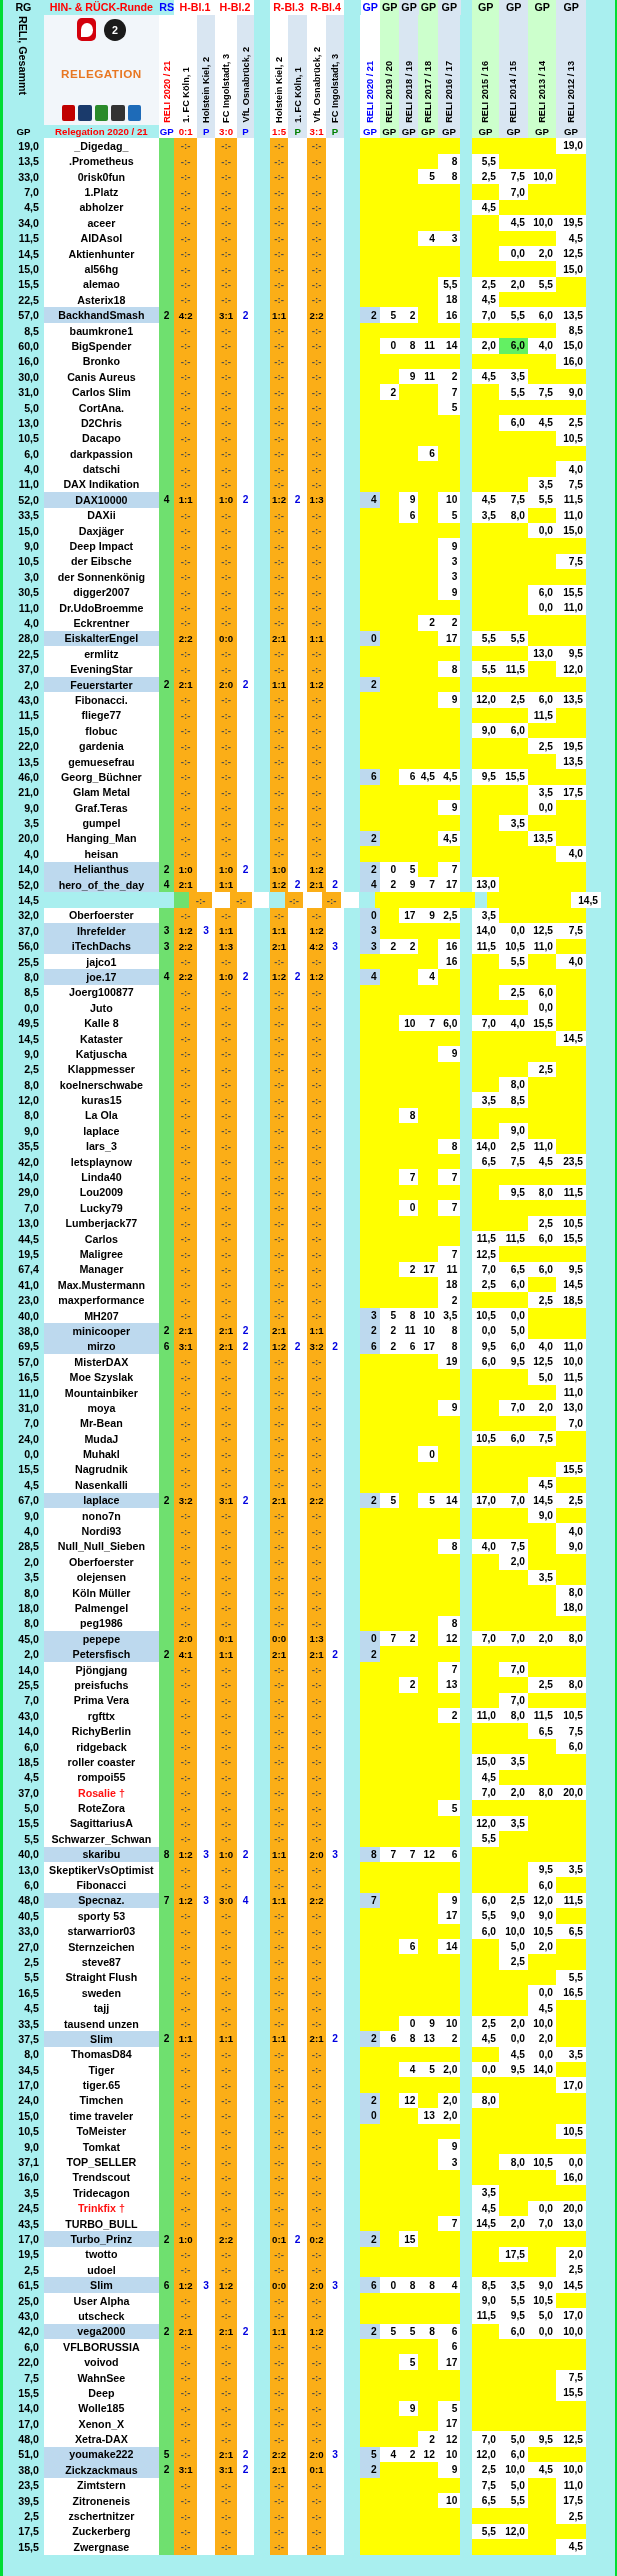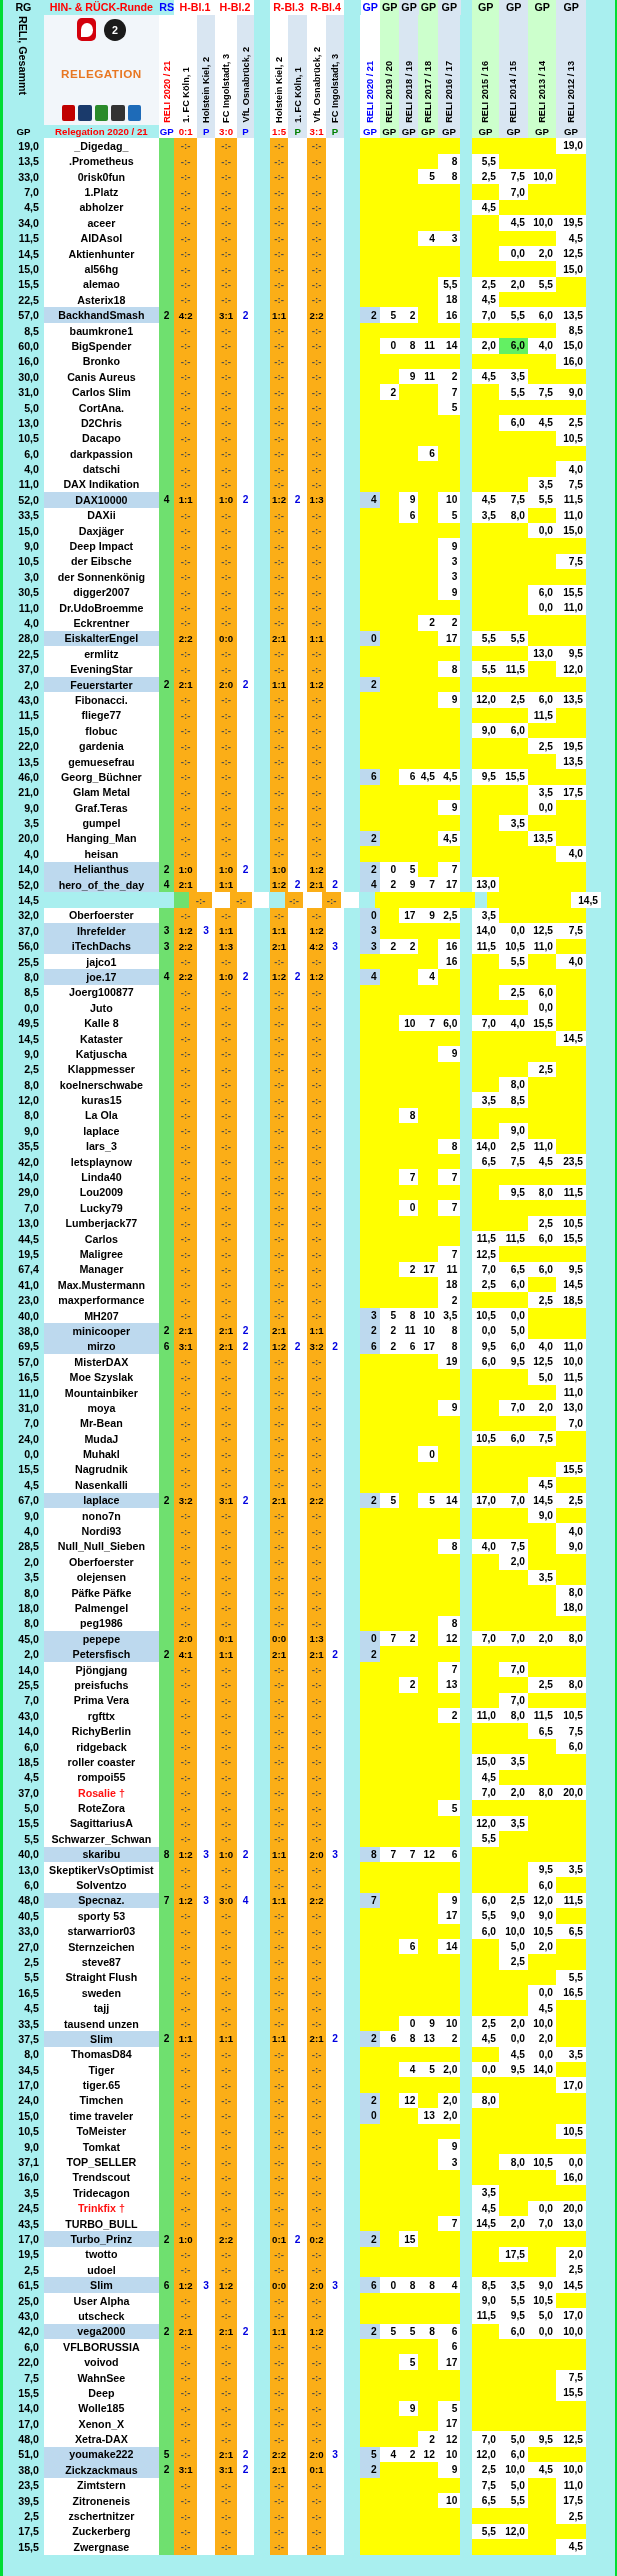--- a/index.html
+++ b/index.html
@@ -2526,21 +2526,21 @@
         <div class="c gp" style="width: 19.4px;"></div>
         <div class="c gp" style="width: 22.4px;"></div>
         <div class="c gap" style="width: 11.7px;"></div>
         <div class="c gpw" style="width: 27px;"></div>
         <div class="c gpw" style="width: 29px;"></div>
         <div class="c gpw val" style="width: 28px;">3,5</div>
         <div class="c gpw" style="width: 30px;"></div>
       </div>
       <div class="row">
         <div class="c total" style="width: 41px;">8,0</div>
-        <div class="c name" style="width: 115px;">Päfke Päfke</div>
+        <div class="c name" style="width: 115px;">Köln Müller</div>
         <div class="c rs" style="width: 15.6px;"></div>
         <div class="c pred none" style="width: 22.4px;">-:-</div>
         <div class="c pts" style="width: 18.5px;"></div>
         <div class="c pred none" style="width: 21.4px;">-:-</div>
         <div class="c pts" style="width: 17.5px;"></div>
         <div class="c gap" style="width: 15.6px;"></div>
         <div class="c pred none" style="width: 18.5px;">-:-</div>
         <div class="c pts" style="width: 18.5px;"></div>
         <div class="c pred none" style="width: 19.4px;">-:-</div>
         <div class="c pts" style="width: 17.5px;"></div>
@@ -3001,21 +3001,21 @@
         <div class="c gp" style="width: 19.4px;"></div>
         <div class="c gp" style="width: 22.4px;"></div>
         <div class="c gap" style="width: 11.7px;"></div>
         <div class="c gpw" style="width: 27px;"></div>
         <div class="c gpw" style="width: 29px;"></div>
         <div class="c gpw val" style="width: 28px;">9,5</div>
         <div class="c gpw val" style="width: 30px;">3,5</div>
       </div>
       <div class="row">
         <div class="c total" style="width: 41px;">6,0</div>
-        <div class="c name" style="width: 115px;">Solventzo</div>
+        <div class="c name" style="width: 115px;">Fibonacci</div>
         <div class="c rs" style="width: 15.6px;"></div>
         <div class="c pred none" style="width: 22.4px;">-:-</div>
         <div class="c pts" style="width: 18.5px;"></div>
         <div class="c pred none" style="width: 21.4px;">-:-</div>
         <div class="c pts" style="width: 17.5px;"></div>
         <div class="c gap" style="width: 15.6px;"></div>
         <div class="c pred none" style="width: 18.5px;">-:-</div>
         <div class="c pts" style="width: 18.5px;"></div>
         <div class="c pred none" style="width: 19.4px;">-:-</div>
         <div class="c pts" style="width: 17.5px;"></div>

